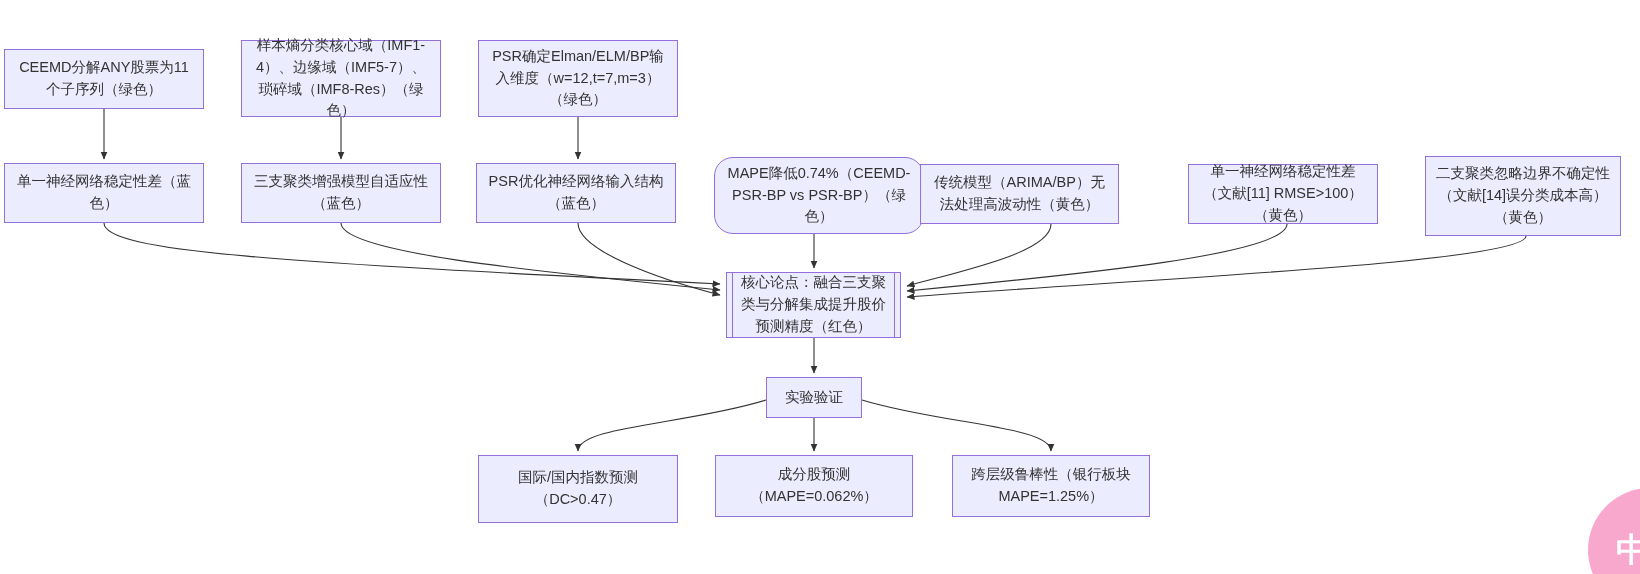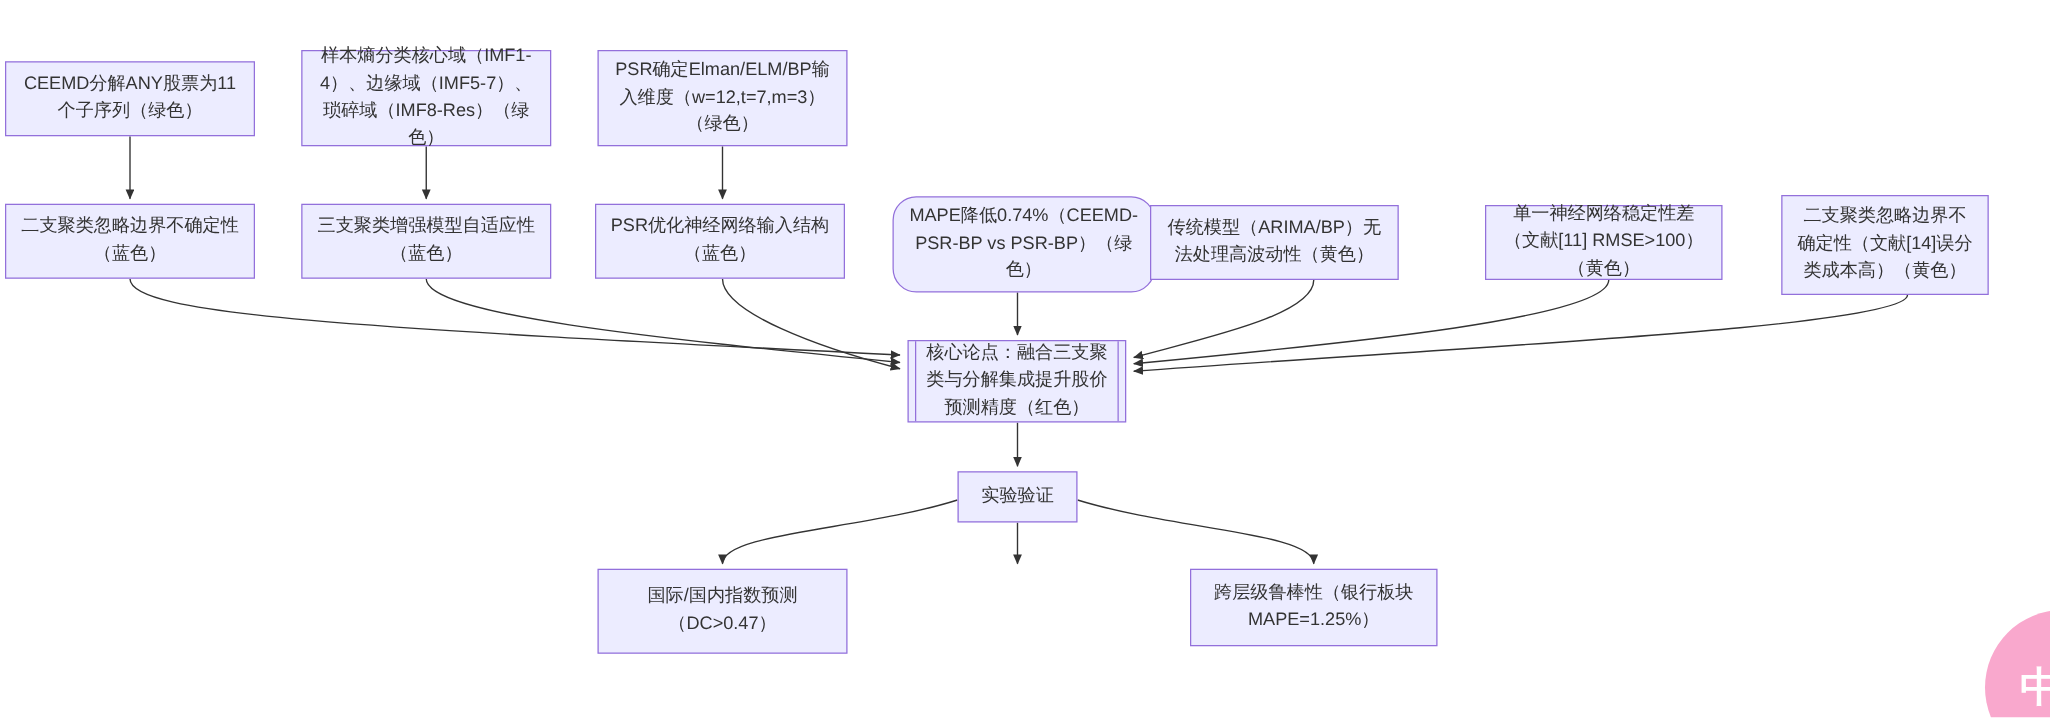--- a/index.html
+++ b/index.html
@@ -93,52 +93,55 @@
     <span>CEEMD分解ANY股票为11个子序列（绿色）</span>
   </div>
   <div class="node" style="left:241px; top:40px;  width:200px; height:77px;">
     <span>样本熵分类核心域（IMF1-4）、边缘域（IMF5-7）、琐碎域（IMF8-Res）（绿色）</span>
   </div>
   <div class="node" style="left:478px; top:40px;  width:200px; height:77px;">
     <span>PSR确定Elman/ELM/BP输入维度（w=12,t=7,m=3）（绿色）</span>
   </div>
 
   <div class="node" style="left:4px;    top:163px; width:200px; height:60px;">
-    <span>二支聚类忽略边界不确定性（蓝色）</span>
+    <span>单一神经网络稳定性差（蓝色）</span>
   </div>
   <div class="node" style="left:241px;  top:163px; width:200px; height:60px;text-align:center;">
     <span>三支聚类增强模型自适应性（蓝色）</span>
   </div>
   <div class="node" style="left:476px;  top:163px; width:200px; height:60px;">
     <span>PSR优化神经网络输入结构（蓝色）</span>
   </div>
   <div class="node" style="left:714px;  top:157px; width:210px; height:77px;border-radius:19px;">
     <span>MAPE降低0.74%（CEEMD-PSR-BP vs PSR-BP）（绿色）</span>
   </div>
   <div class="node" style="left:920px;  top:164px; width:199px; height:60px;">
     <span>传统模型（ARIMA/BP）无法处理高波动性（黄色）</span>
   </div>
   <div class="node" style="left:1188px; top:164px; width:190px; height:60px;">
     <span>单一神经网络稳定性差（文献[11] RMSE&gt;100）（黄色）</span>
   </div>
-  <div class="node" style="left:1425px; top:156px; width:166px; height:80px;">
+  <div class="node" style="left:1425px; top:156px; width:196px; height:80px;">
     <span>二支聚类忽略边界不确定性（文献[14]误分类成本高）（黄色）</span>
   </div>
 
   <div class="node subroutine" style="left:726px; top:272px; width:175px; height:66px; padding:4px 14px;">
     <span>核心论点：融合三支聚类与分解集成提升股价预测精度（红色）</span>
   </div>
 
   <div class="node" style="left:766px; top:377px; width:96px; height:41px;">
     <span>实验验证</span>
   </div>
 
   <div class="node" style="left:478px; top:455px; width:200px; height:68px;">
     <span>国际/国内指数预测（DC&gt;0.47）</span>
   </div>
+  <div class="node" style="left:715px; top:455px; width:198px; height:62px;">
+    <span>成分股预测（MAPE=0.062%）</span>
+  </div>
   <div class="node" style="left:952px; top:455px; width:198px; height:62px;">
     <span>跨层级鲁棒性（银行板块MAPE=1.25%）</span>
   </div>
 
   <button id="translate-btn">
     <span class="glyph">中A</span>
   </button>
 
 </div>
 

